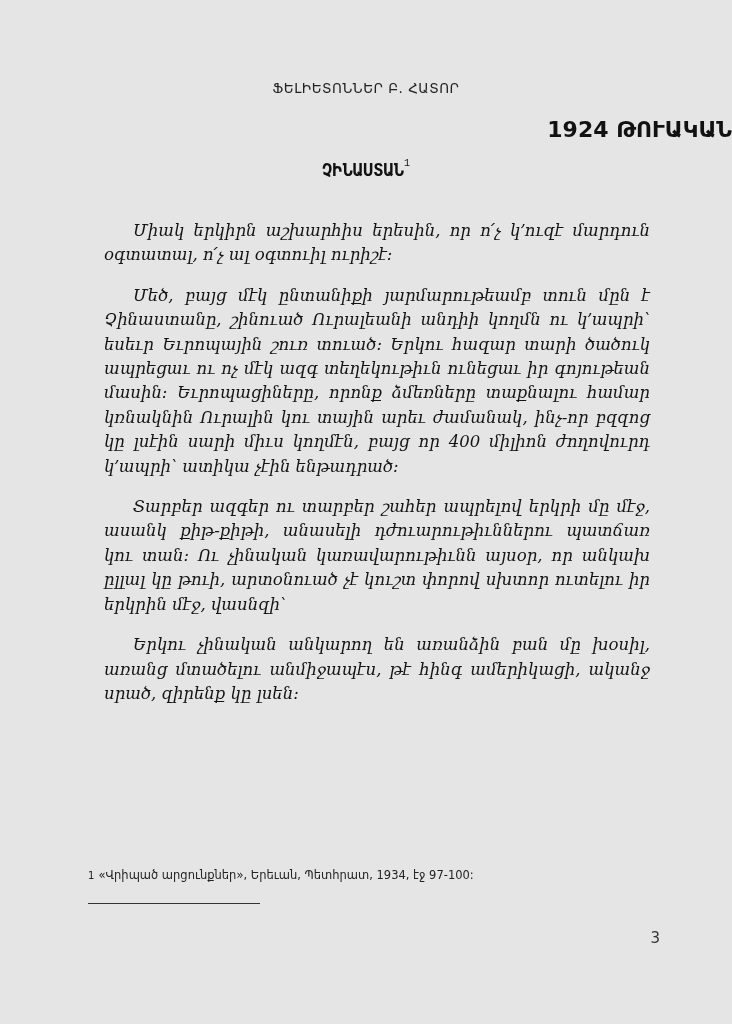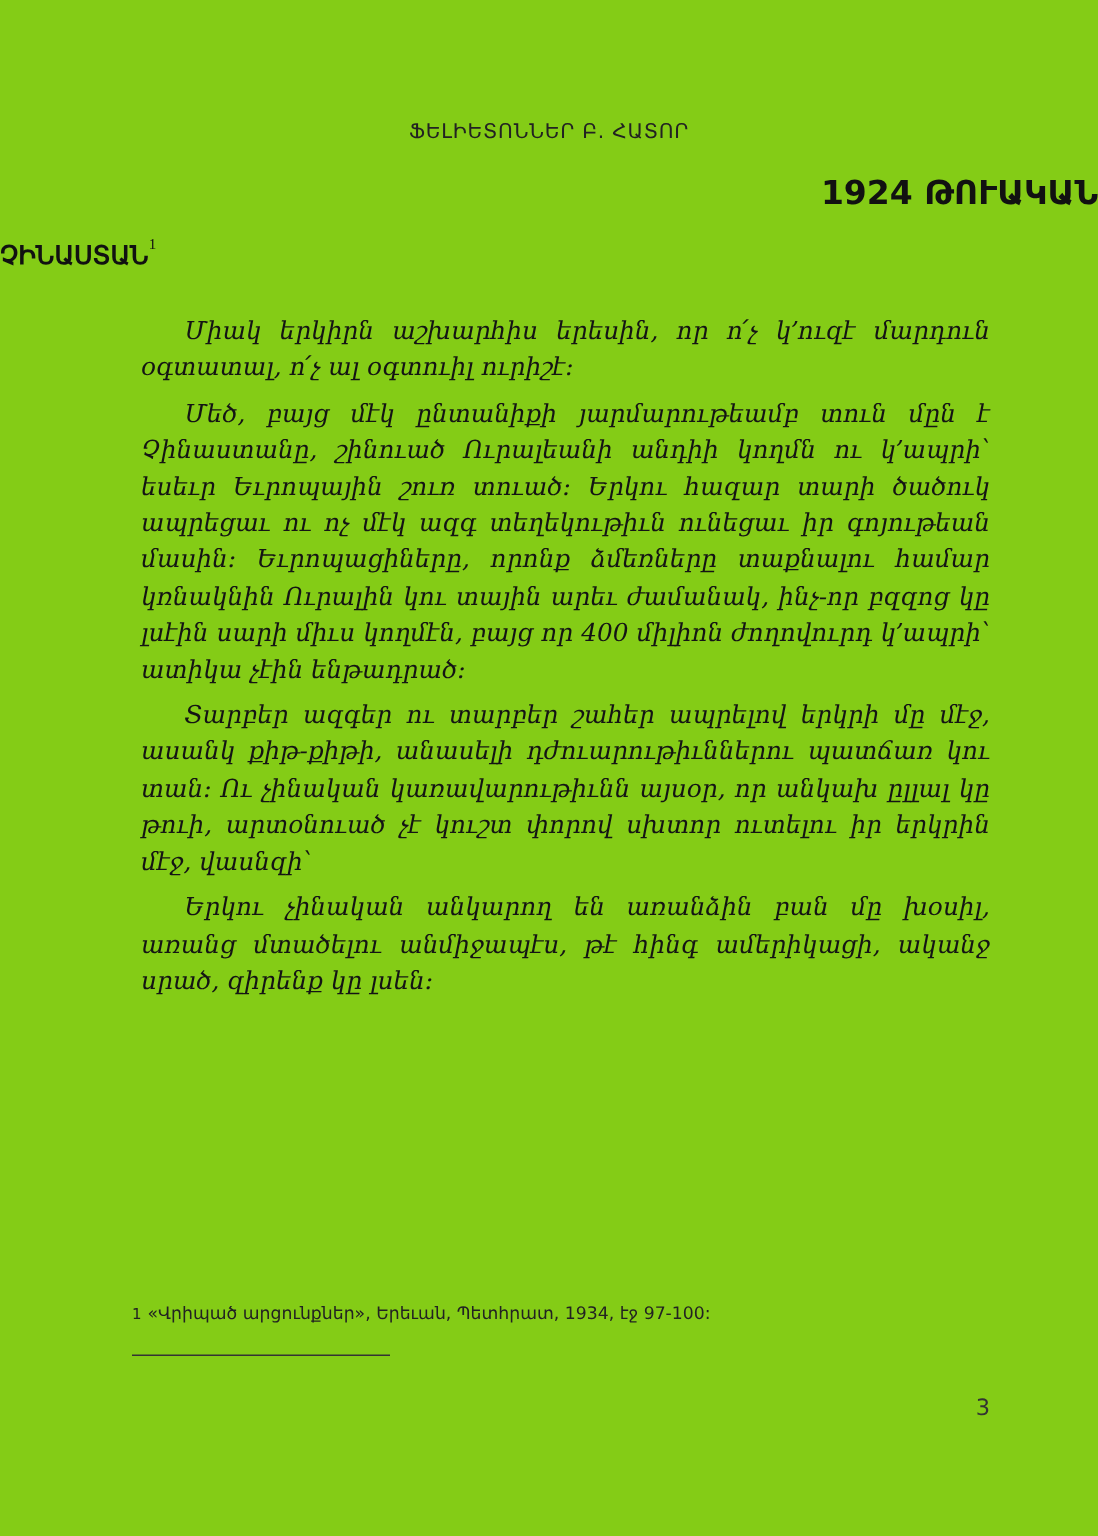--- a/index.html
+++ b/index.html
@@ -11,21 +11,21 @@
       width: 732px;
       height: 1024px;
       position: relative;
       overflow: hidden;
       color: #1a1a1a;
     }
     .page {
       position: absolute;
       left: 0; top: 0;
       width: 732px; height: 1024px;
-      background: #84cc16;
+      background: #e5e5e5;
     }
     .running-head {
       position: absolute;
       top: 80px;
       left: 0; width: 732px;
       text-align: center;
       font-family: "DejaVu Sans", sans-serif;
       font-size: 13.5px;
       letter-spacing: 0.5px;
       color: #222;
@@ -37,22 +37,22 @@
       text-align: right;
       font-family: "DejaVu Sans", sans-serif;
       font-weight: bold;
       font-size: 22px;
       color: #111;
     }
     .subtitle {
       position: absolute;
       top: 160px;
       left: 0; width: 732px;
-      text-align: left;
-      font-family: Liberation Serif, serif;
+      text-align: center;
+      font-family: Liberation Mono, monospace;
       font-weight: bold;
       font-size: 17px;
       color: #111;
     }
     .subtitle sup {
       font-size: 10px;
       font-weight: normal;
       vertical-align: top;
       position: relative;
       top: -2px;
@@ -62,21 +62,21 @@
       top: 203px;
       left: 88px;
       width: 578px;
       font-family: "DejaVu Serif", serif;
       font-style: italic;
       font-size: 16.5px;
       line-height: 24.4px;
       color: #141414;
     }
     .body-text p {
-      margin: 6px;
+      margin: 16px;
       text-align: justify;
       text-indent: 29px;
     }
     .footnote-rule {
       position: absolute;
       top: 903px;
       left: 88px;
       width: 172px;
       height: 0;
       border-top: 1px solid #333;

